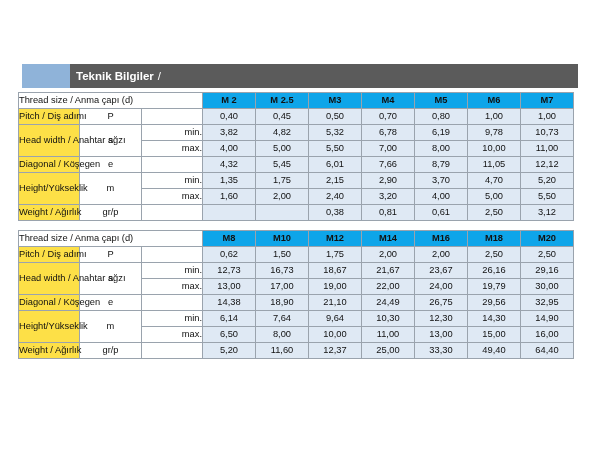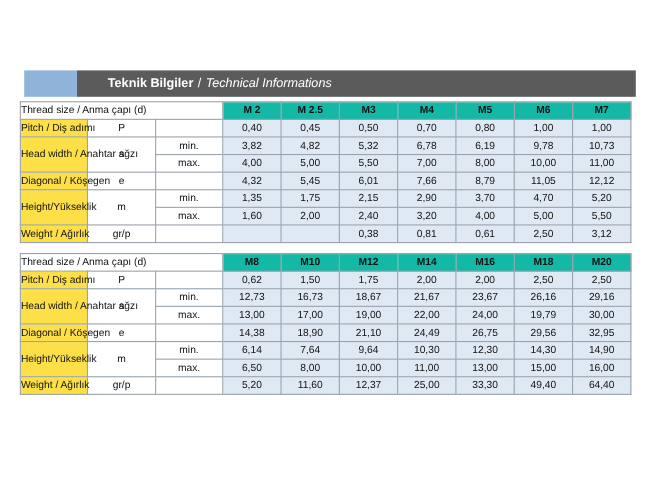--- a/index.html
+++ b/index.html
@@ -34,21 +34,21 @@
   .header-swatch {
     width: 48px;
     background: #8fb3d9;
   }
   .header-bar {
     flex: 1;
     background: #5b5b5b;
     color: #ffffff;
     display: flex;
     align-items: center;
-    padding-left: 28px;
+    padding-left: 6px;
     font-size: 11.5px;
     white-space: nowrap;
   }
   .header-bar .bold {
     font-weight: bold;
   }
   .header-bar .ital {
     font-style: italic;
     font-weight: normal;
   }
@@ -81,54 +81,53 @@
     padding-left: 5px;
     background: #fde047;
     white-space: nowrap;
   }
   td.sym {
     text-align: center;
     background: #ffffff;
     width: 30px;
   }
   td.mm {
-    text-align: center;
+    text-align: right;
     padding-right: 6px;
     background: #ffffff;
     width: 36px;
   }
   td.val {
     text-align: center;
     background: #dfe9f4;
     width: 52px;
   }
   td.val.hdr {
     font-weight: bold;
-    background: #14b8a6;
+    background: #0ea5e9;
   }
   td.val.empty {
     background: #dfe9f4;
   }
   tr.hdrrow td.lbl,
   tr.hdrrow td.sym,
   tr.hdrrow td.mm {
     background: #ffffff;
   }
 </style>
 </head>
 <body>
 
 <div class="page">
 
   <div class="header">
     <div class="header-swatch"></div>
     <div class="header-bar">
       <span class="bold">Teknik Bilgiler</span>
       <span class="sep">/</span>
-      <span class="ital">Technical Informations</span>
     </div>
   </div>
 
   <table class="spec t1">
     <tbody>
         <tr class="hdrrow">
           <td class="lbl" colspan="3">Thread size / Anma çapı (d)</td>
           <td class="val hdr">M 2</td>
           <td class="val hdr">M 2.5</td>
           <td class="val hdr">M3</td>

